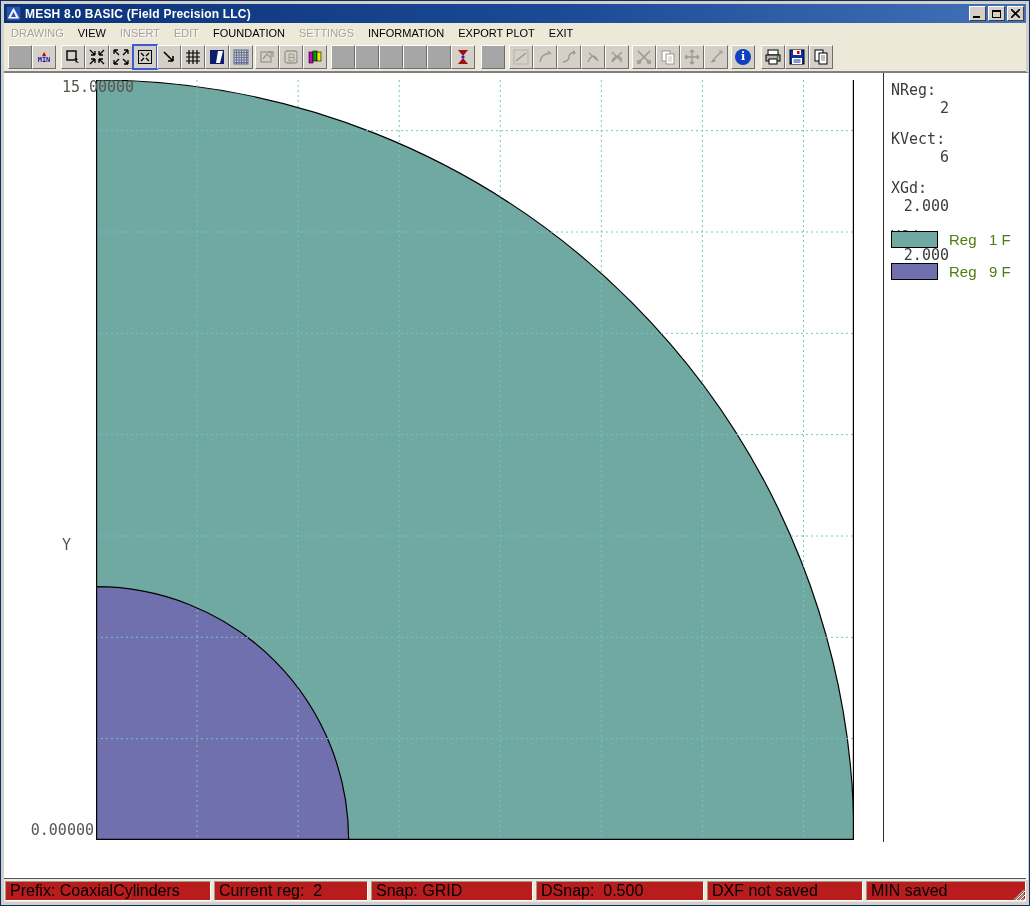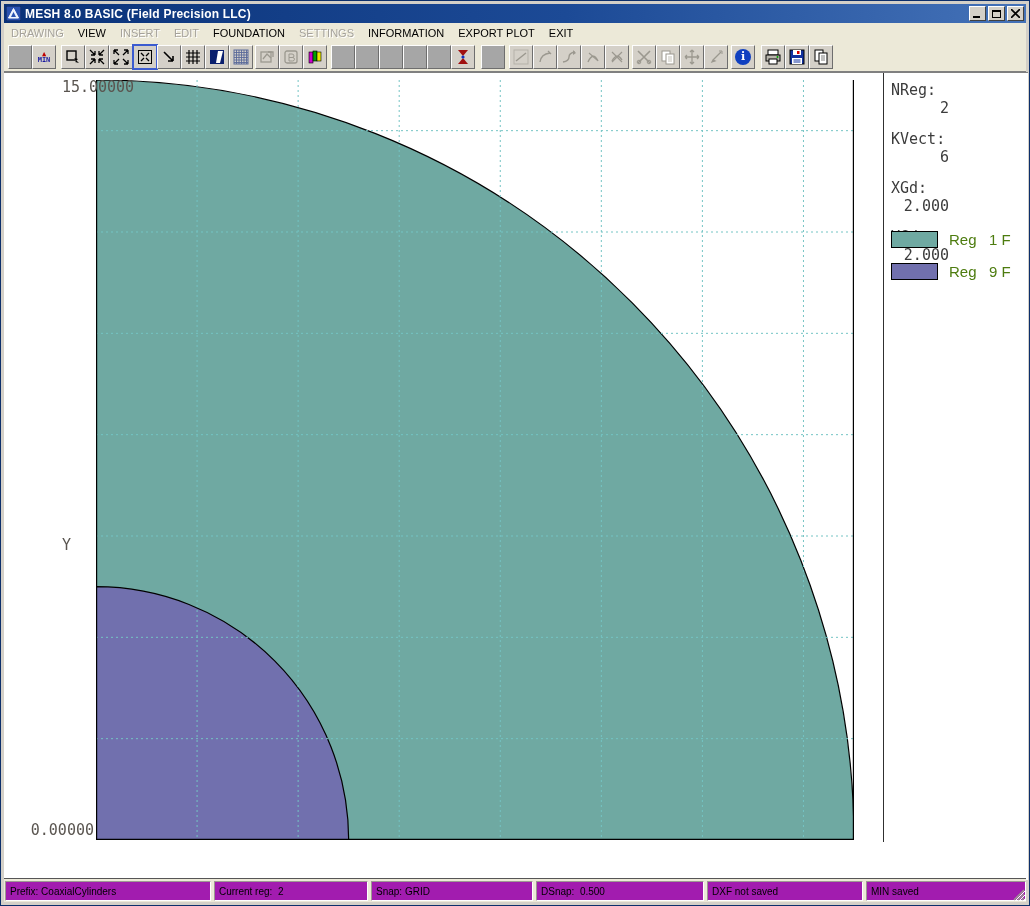--- a/index.html
+++ b/index.html
@@ -61,23 +61,23 @@
   .info-row .val { width:58px; text-align:right; }
   .legend { position:absolute; left:887px; top:158px; width:140px; }
   .legend-row { display:flex; align-items:center; margin-bottom:15px; }
   .swatch { width:47px; height:17px; border:1px solid #000; margin-right:11px; flex:0 0 auto; }
   .legend-label { font-family:Liberation Sans, sans-serif; font-size:15px; color:#4d7c0f; white-space:pre; }
 
   
   .statusbar { position:absolute; left:3px; bottom:3px; right:3px; height:24px;
                background:#ece9d8; border-top:1px solid #565656;
                display:flex; align-items:center; gap:3px; padding-top:1px; }
-  .spanel { height:20px; background:#a21caf; border:1px solid;
+  .spanel { height:20px; background:#b91c1c; border:1px solid;
             border-color:#9d9a92 #fff #fff #9d9a92;
-            font-size:10px; color:#000; display:flex; align-items:center;
+            font-size:16px; color:#000; display:flex; align-items:center;
             padding-left:4px; white-space:pre; overflow:hidden; }
   .sp1{width:206px;margin-left:1px}.sp2{width:154px}.sp3{width:162px}
   .sp4{width:168px}.sp5{width:156px}.sp6{flex:1}
   .grip { position:absolute; right:1px; bottom:1px; }
 </style>
 </head>
 <body>
 
 <div class="window">
 

